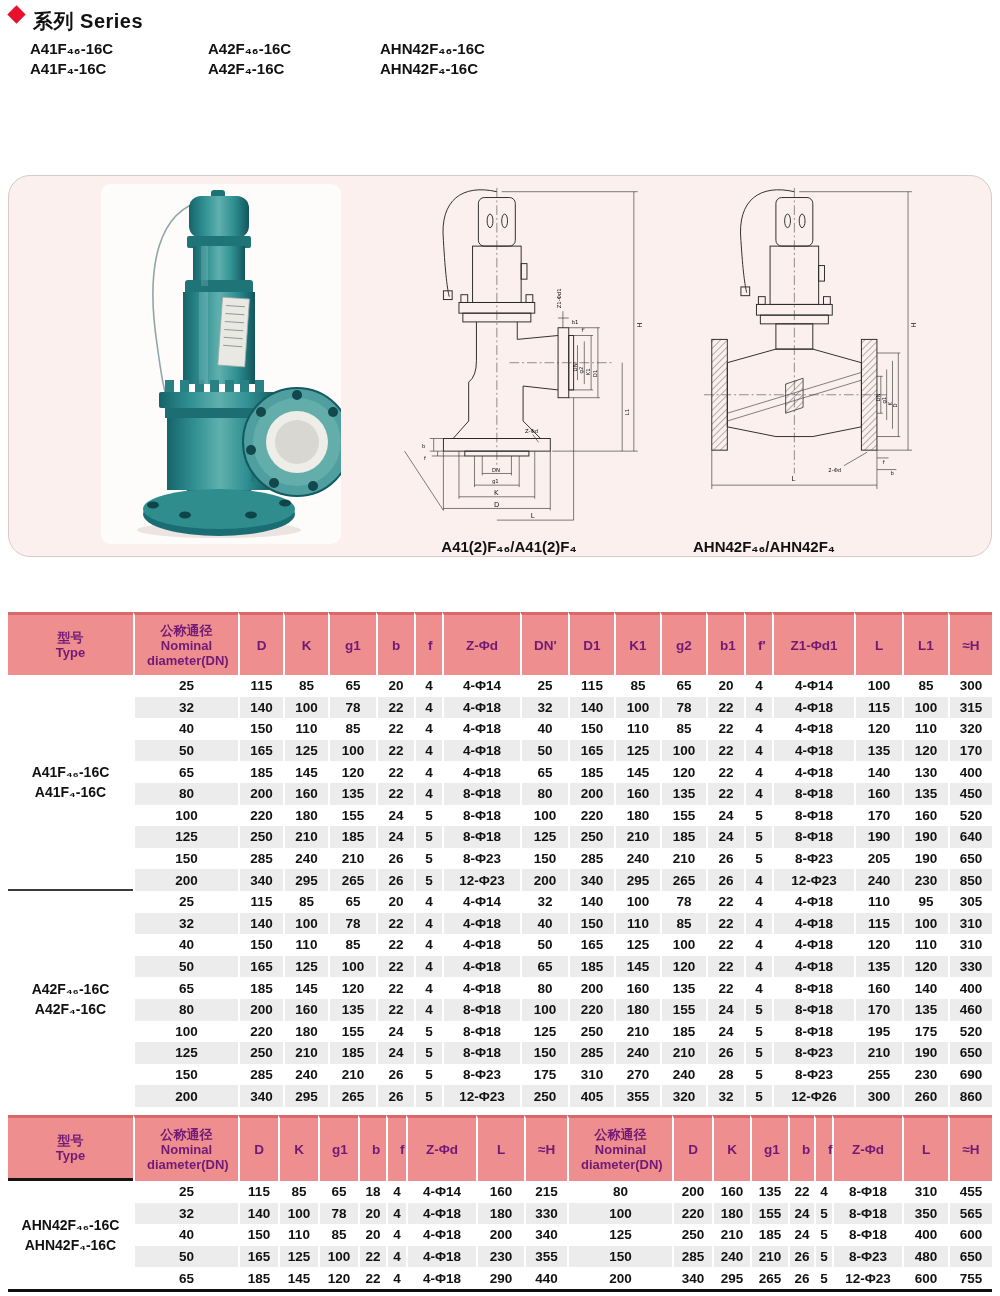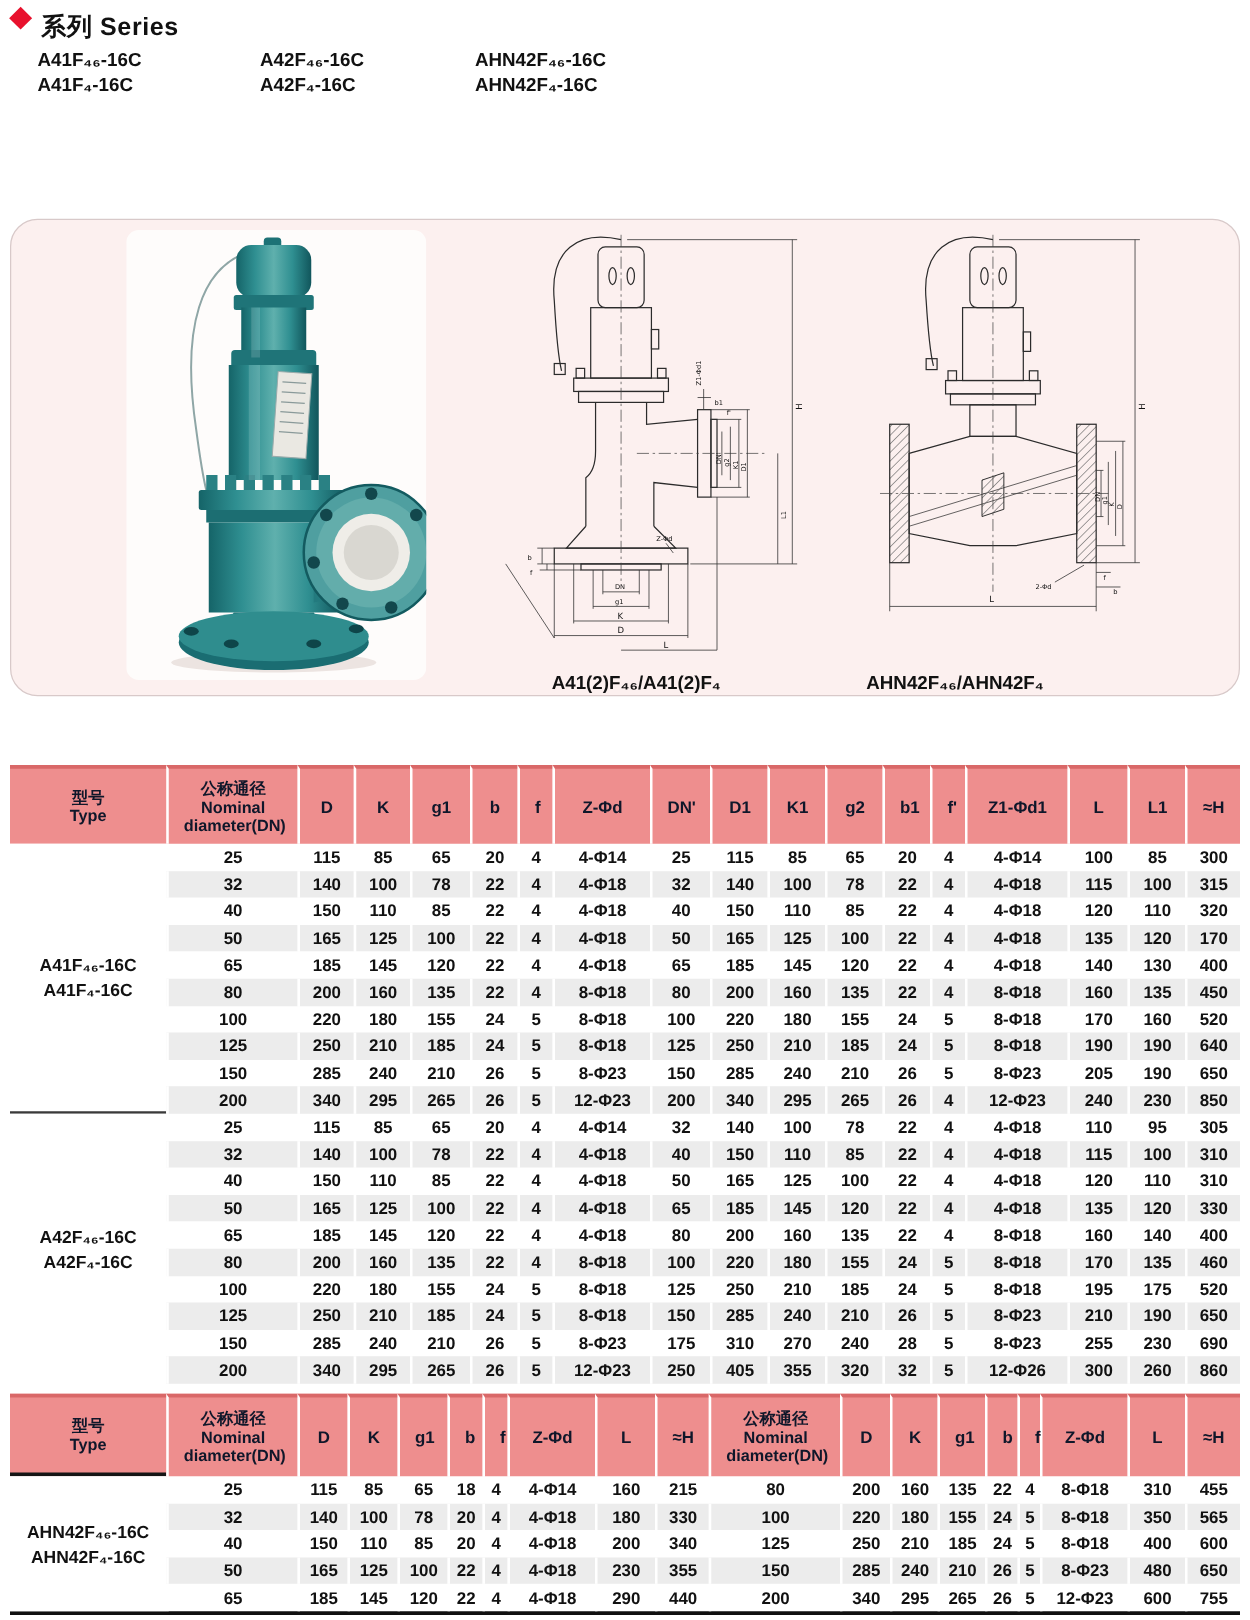--- a/index.html
+++ b/index.html
@@ -21,21 +21,21 @@
   .art{stroke:#2b2b2b;stroke-width:1;fill:none;}
   .thin{stroke:#2b2b2b;stroke-width:.6;fill:none;}
   .cl{stroke:#444;stroke-width:.6;fill:none;stroke-dasharray:10 3 2 3;}
   .dim{stroke:#333;stroke-width:.65;fill:none;}
   .dlbl{font-size:7px;fill:#111;font-family:"DejaVu Sans",sans-serif;}
   .dlbl2{font-size:5.5px;fill:#111;font-family:"DejaVu Sans",sans-serif;}
   table{position:absolute;left:8px;border-collapse:separate;border-spacing:0;table-layout:fixed;}
   #t1{top:612px;width:984px;}
   #t2{top:1115px;width:984px;border-bottom:3px solid #101010;}
   th{background:#ee8e8e;border-top:3px solid #d96868;border-left:2px solid #fff;
-     font-weight:bold;color:#0f172a;vertical-align:middle;padding:2px 12px;height:56px;}
+     font-weight:bold;color:#701a75;vertical-align:middle;padding:2px 12px;height:56px;}
   th:first-child{border-left:none;}
   .hl{line-height:15px;font-size:13px;text-align:center;}
   th.th-col{font-size:13.5px;text-align:center;}
   .th-underline{border-bottom:3px solid #151515;}
   td{text-align:center;padding:0;font-size:13.5px;font-weight:bold;}
   tbody tr{height:21.6px;}
   td.data{border-left:2px solid #fff;}
   tr.stripe td.data{background:#ececec;}
   td.type-cell{background:#fff;font-size:14px;}
   td.type-cell div{line-height:20px;white-space:nowrap;}

